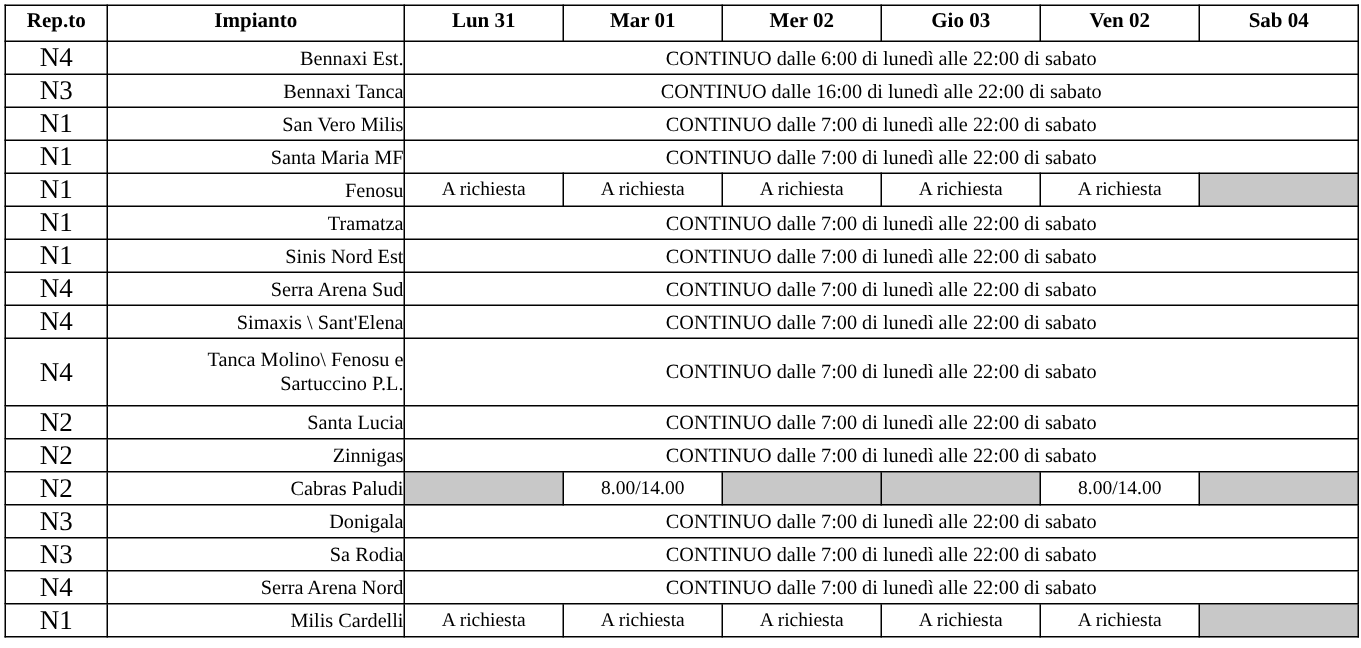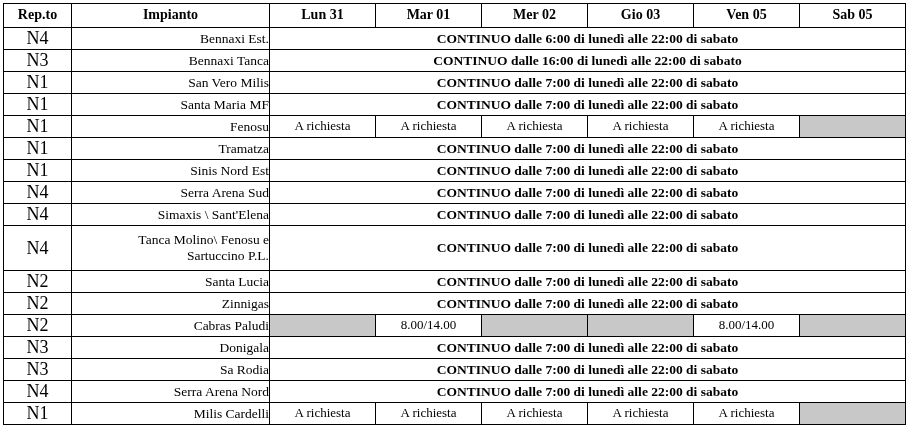--- a/index.html
+++ b/index.html
@@ -49,21 +49,20 @@
     height: 21px;
   }
   td.imp {
     text-align: right;
     padding-left: 5px;
     font-size: 13.5px;
   }
   td.span-all {
     text-align: center;
     font-size: 13.5px;
-    font-weight: bold;
   }
   td.daycell {
     text-align: center;
     font-size: 13px;
   }
   td.shaded {
     background: #c8c8c8;
   }
   tr.tall td {
     height: 44px;
@@ -89,22 +88,22 @@
       <col class="c-day">
     </colgroup>
     <thead>
       <tr>
         <th>Rep.to</th>
         <th>Impianto</th>
         <th>Lun 31</th>
         <th>Mar 01</th>
         <th>Mer 02</th>
         <th>Gio 03</th>
-        <th>Ven 05</th>
-        <th>Sab 05</th>
+        <th>Ven 02</th>
+        <th>Sab 04</th>
       </tr>
     </thead>
     <tbody id="tbody">
         <tr>
           <td class="rep">N4</td>
           <td class="imp">Bennaxi Est.</td>
           <td class="span-all" colspan="6">CONTINUO dalle 6:00 di lunedì alle 22:00 di sabato</td>
         </tr>
         <tr>
           <td class="rep">N3</td>

